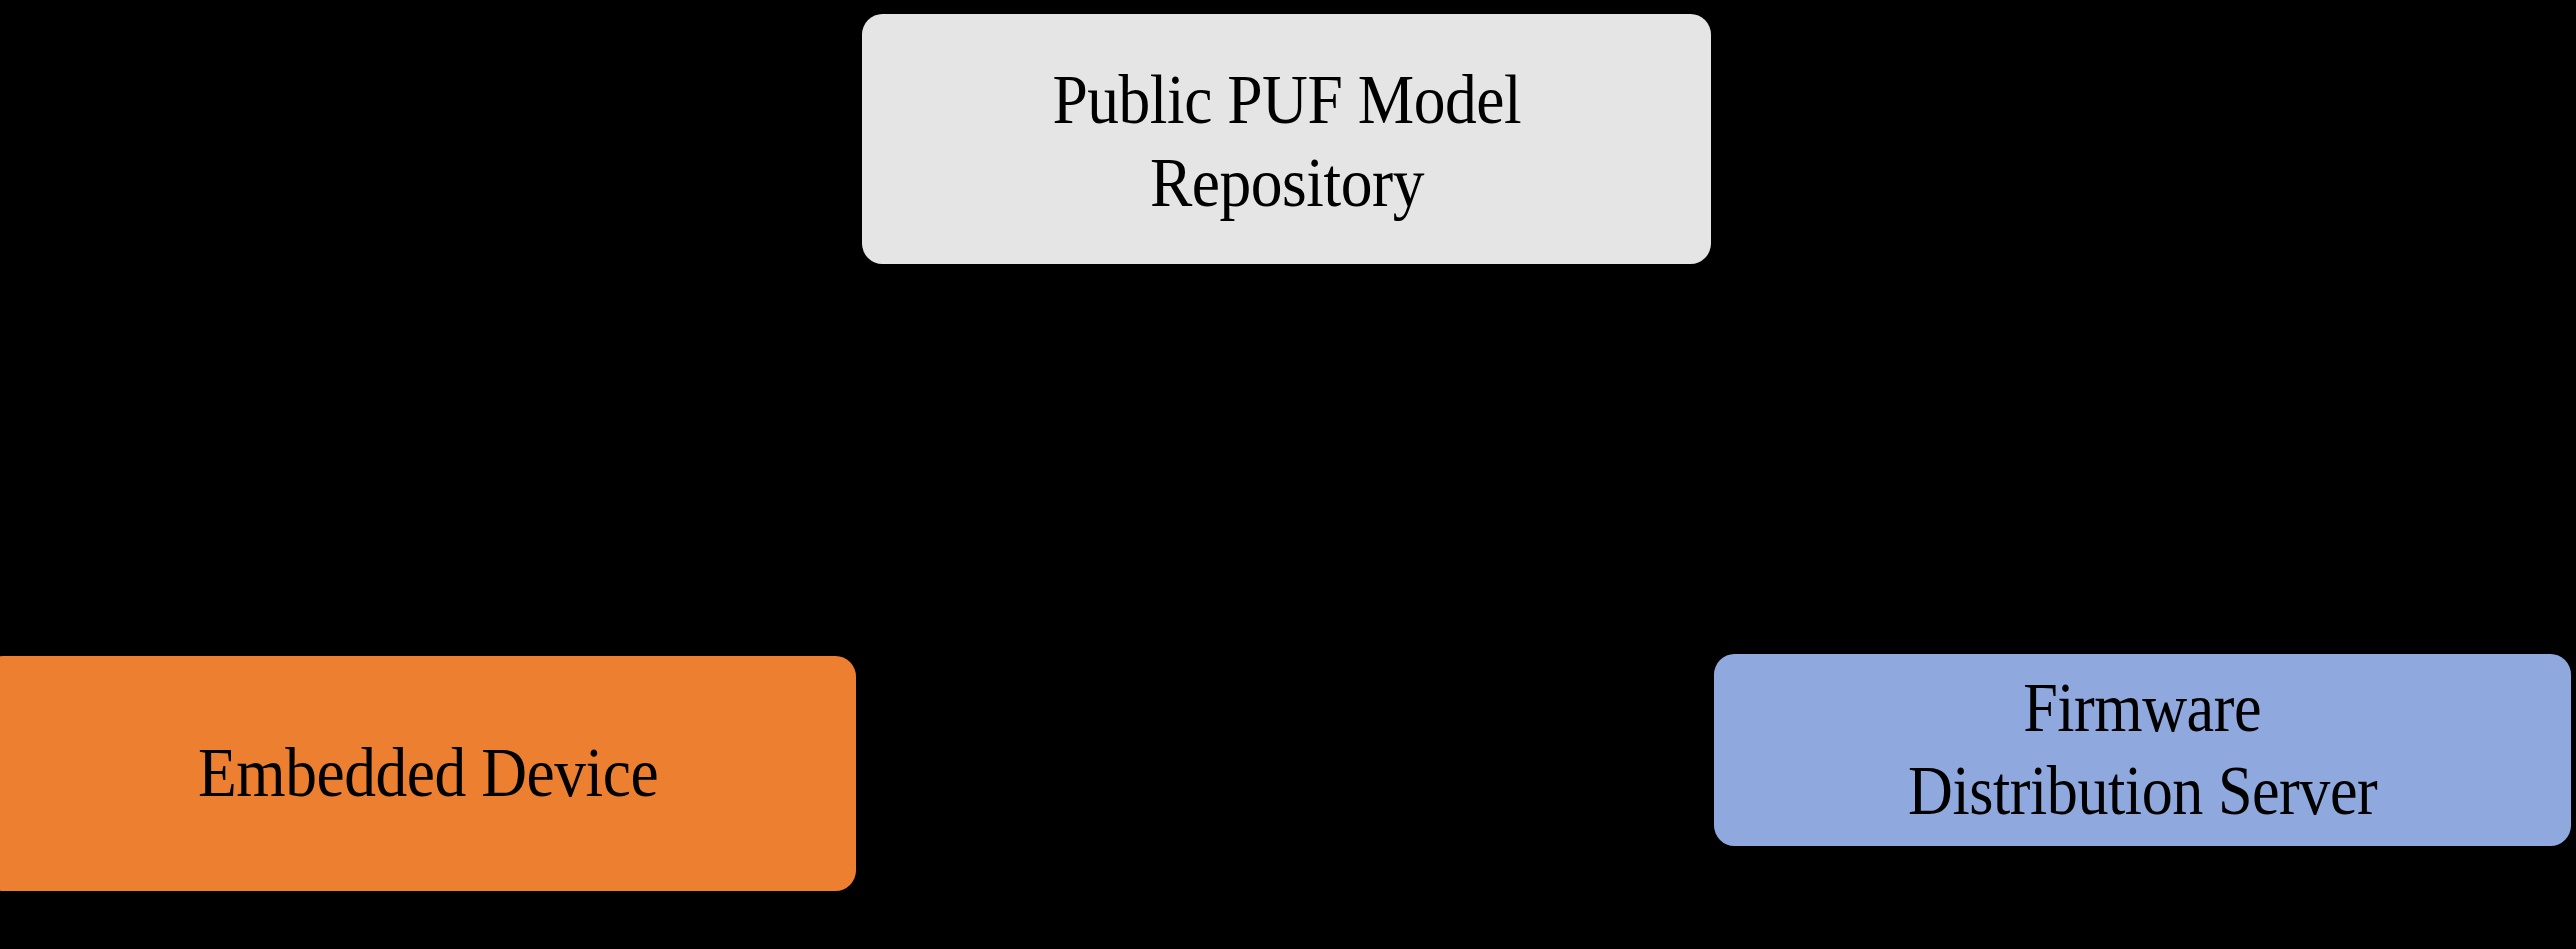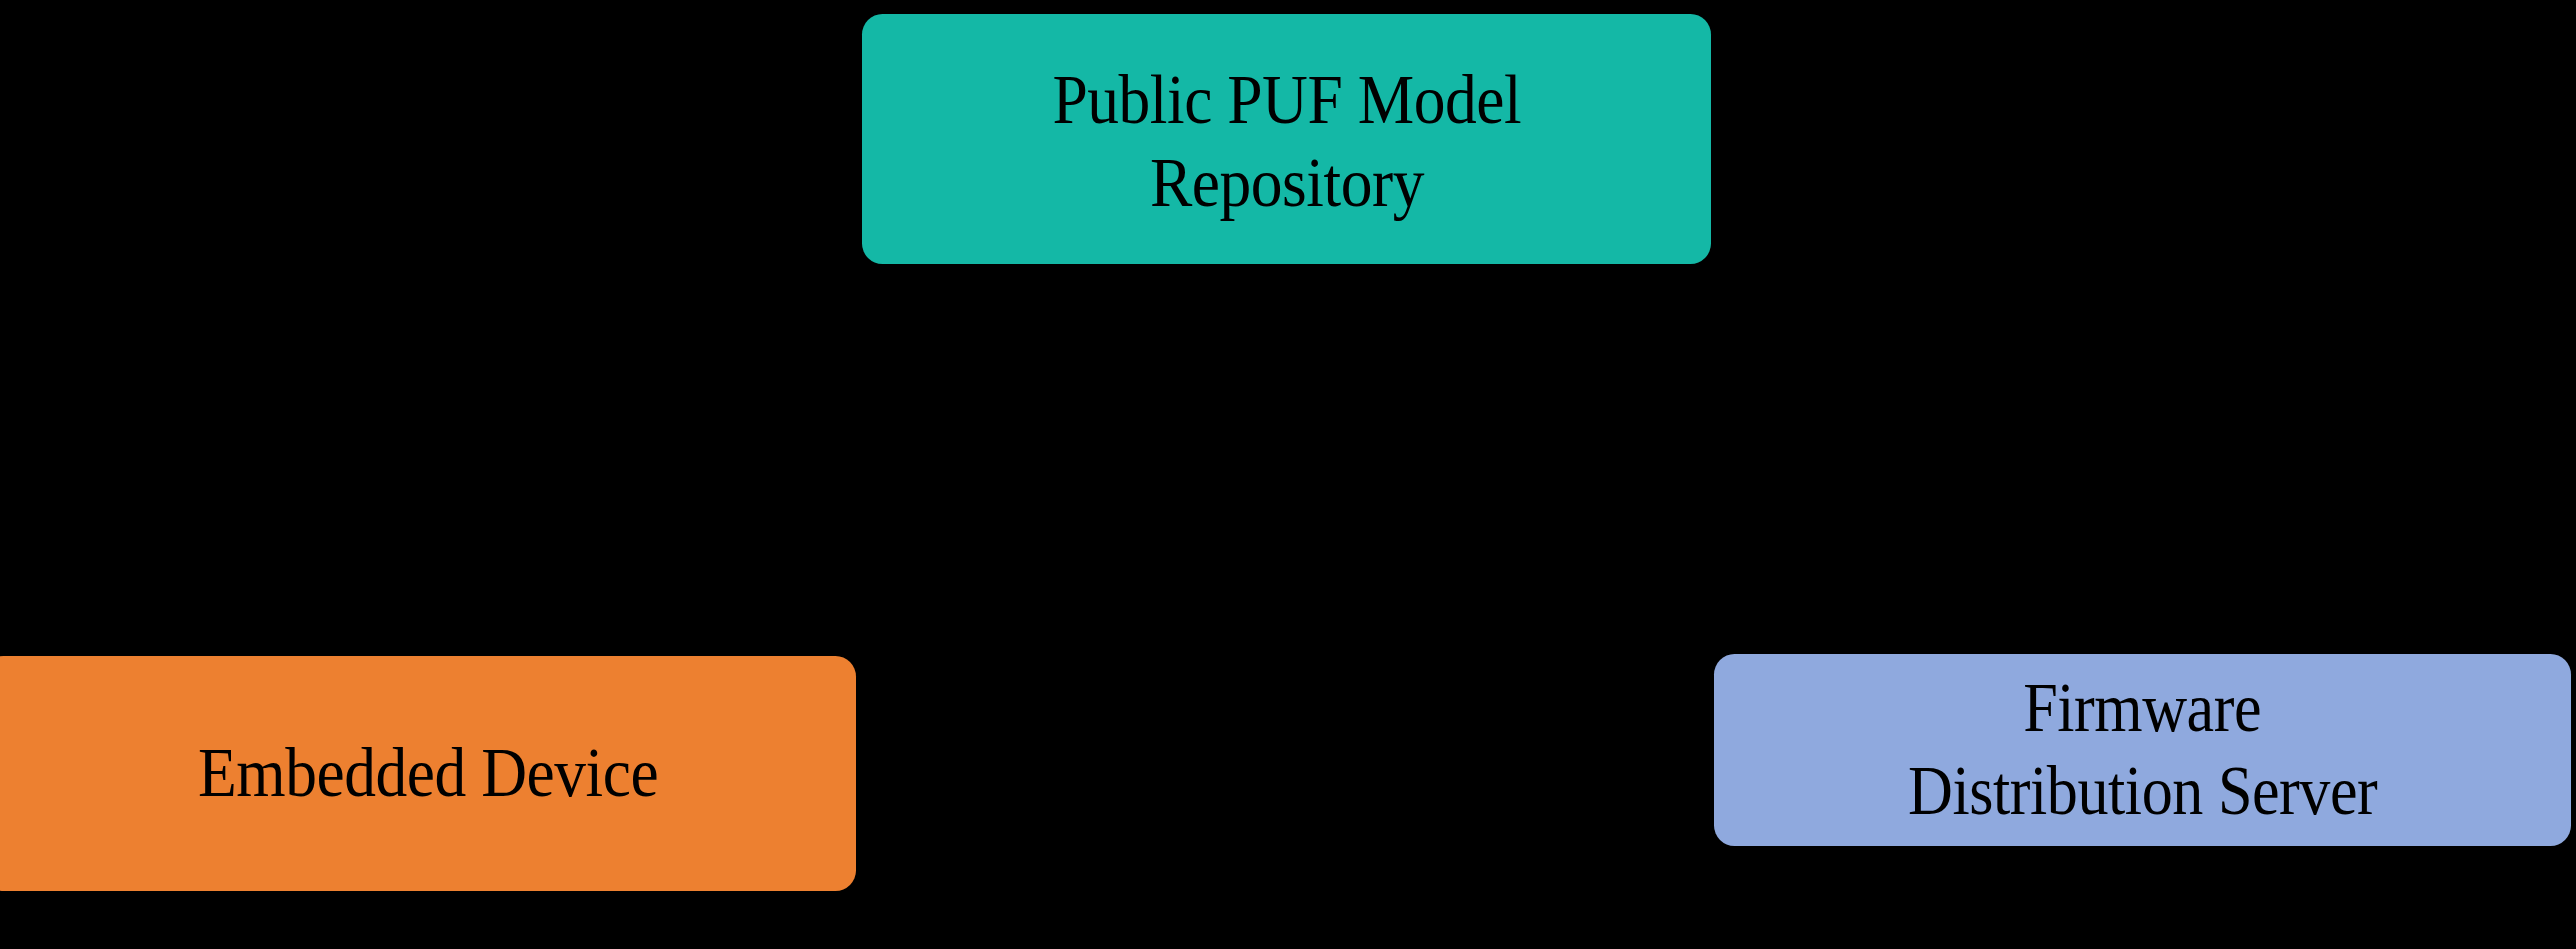--- a/index.html
+++ b/index.html
@@ -42,21 +42,21 @@
     transform: scaleX(0.92);
     transform-origin: center center;
   }
 
   
   #node-repository {
     left: 862px;
     top: 14px;
     width: 849px;
     height: 250px;
-    background: #14b8a6;
+    background: #e5e5e5;
     padding-top: 5.6px;
   }
 
   
   #node-device {
     left: -17px;
     top: 656px;
     width: 873px;
     height: 235px;
     background: #ED8030;

